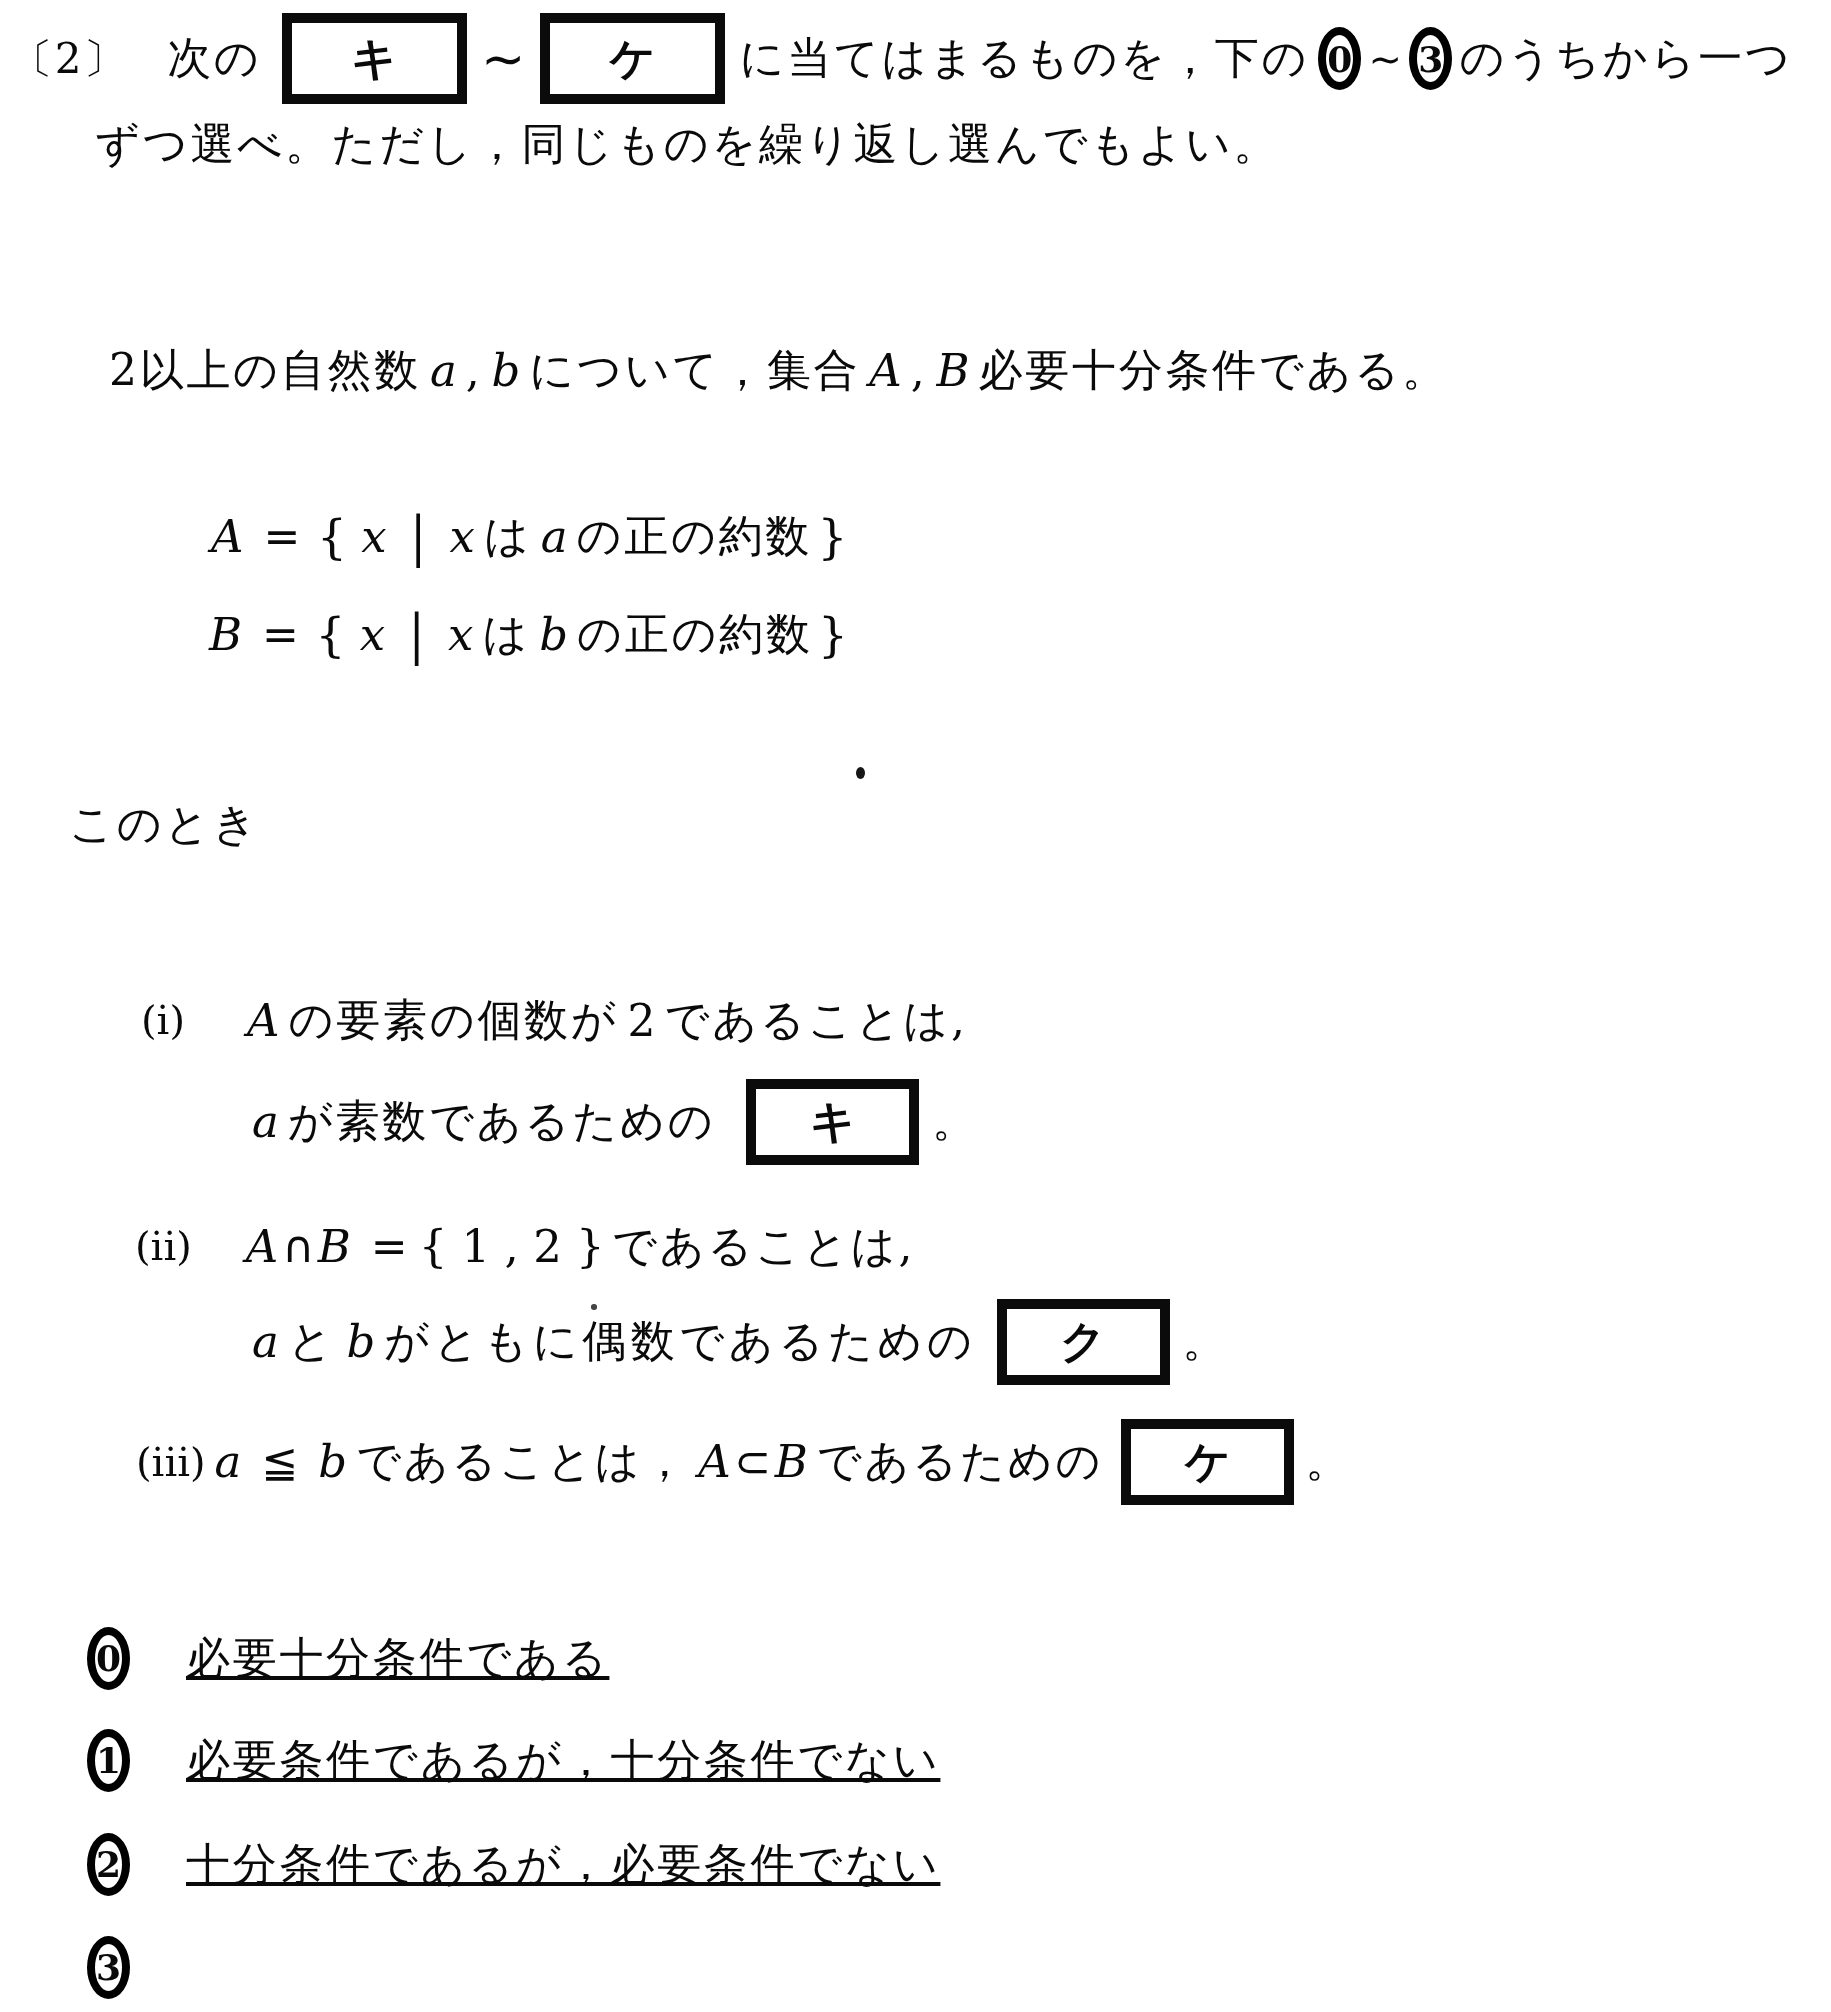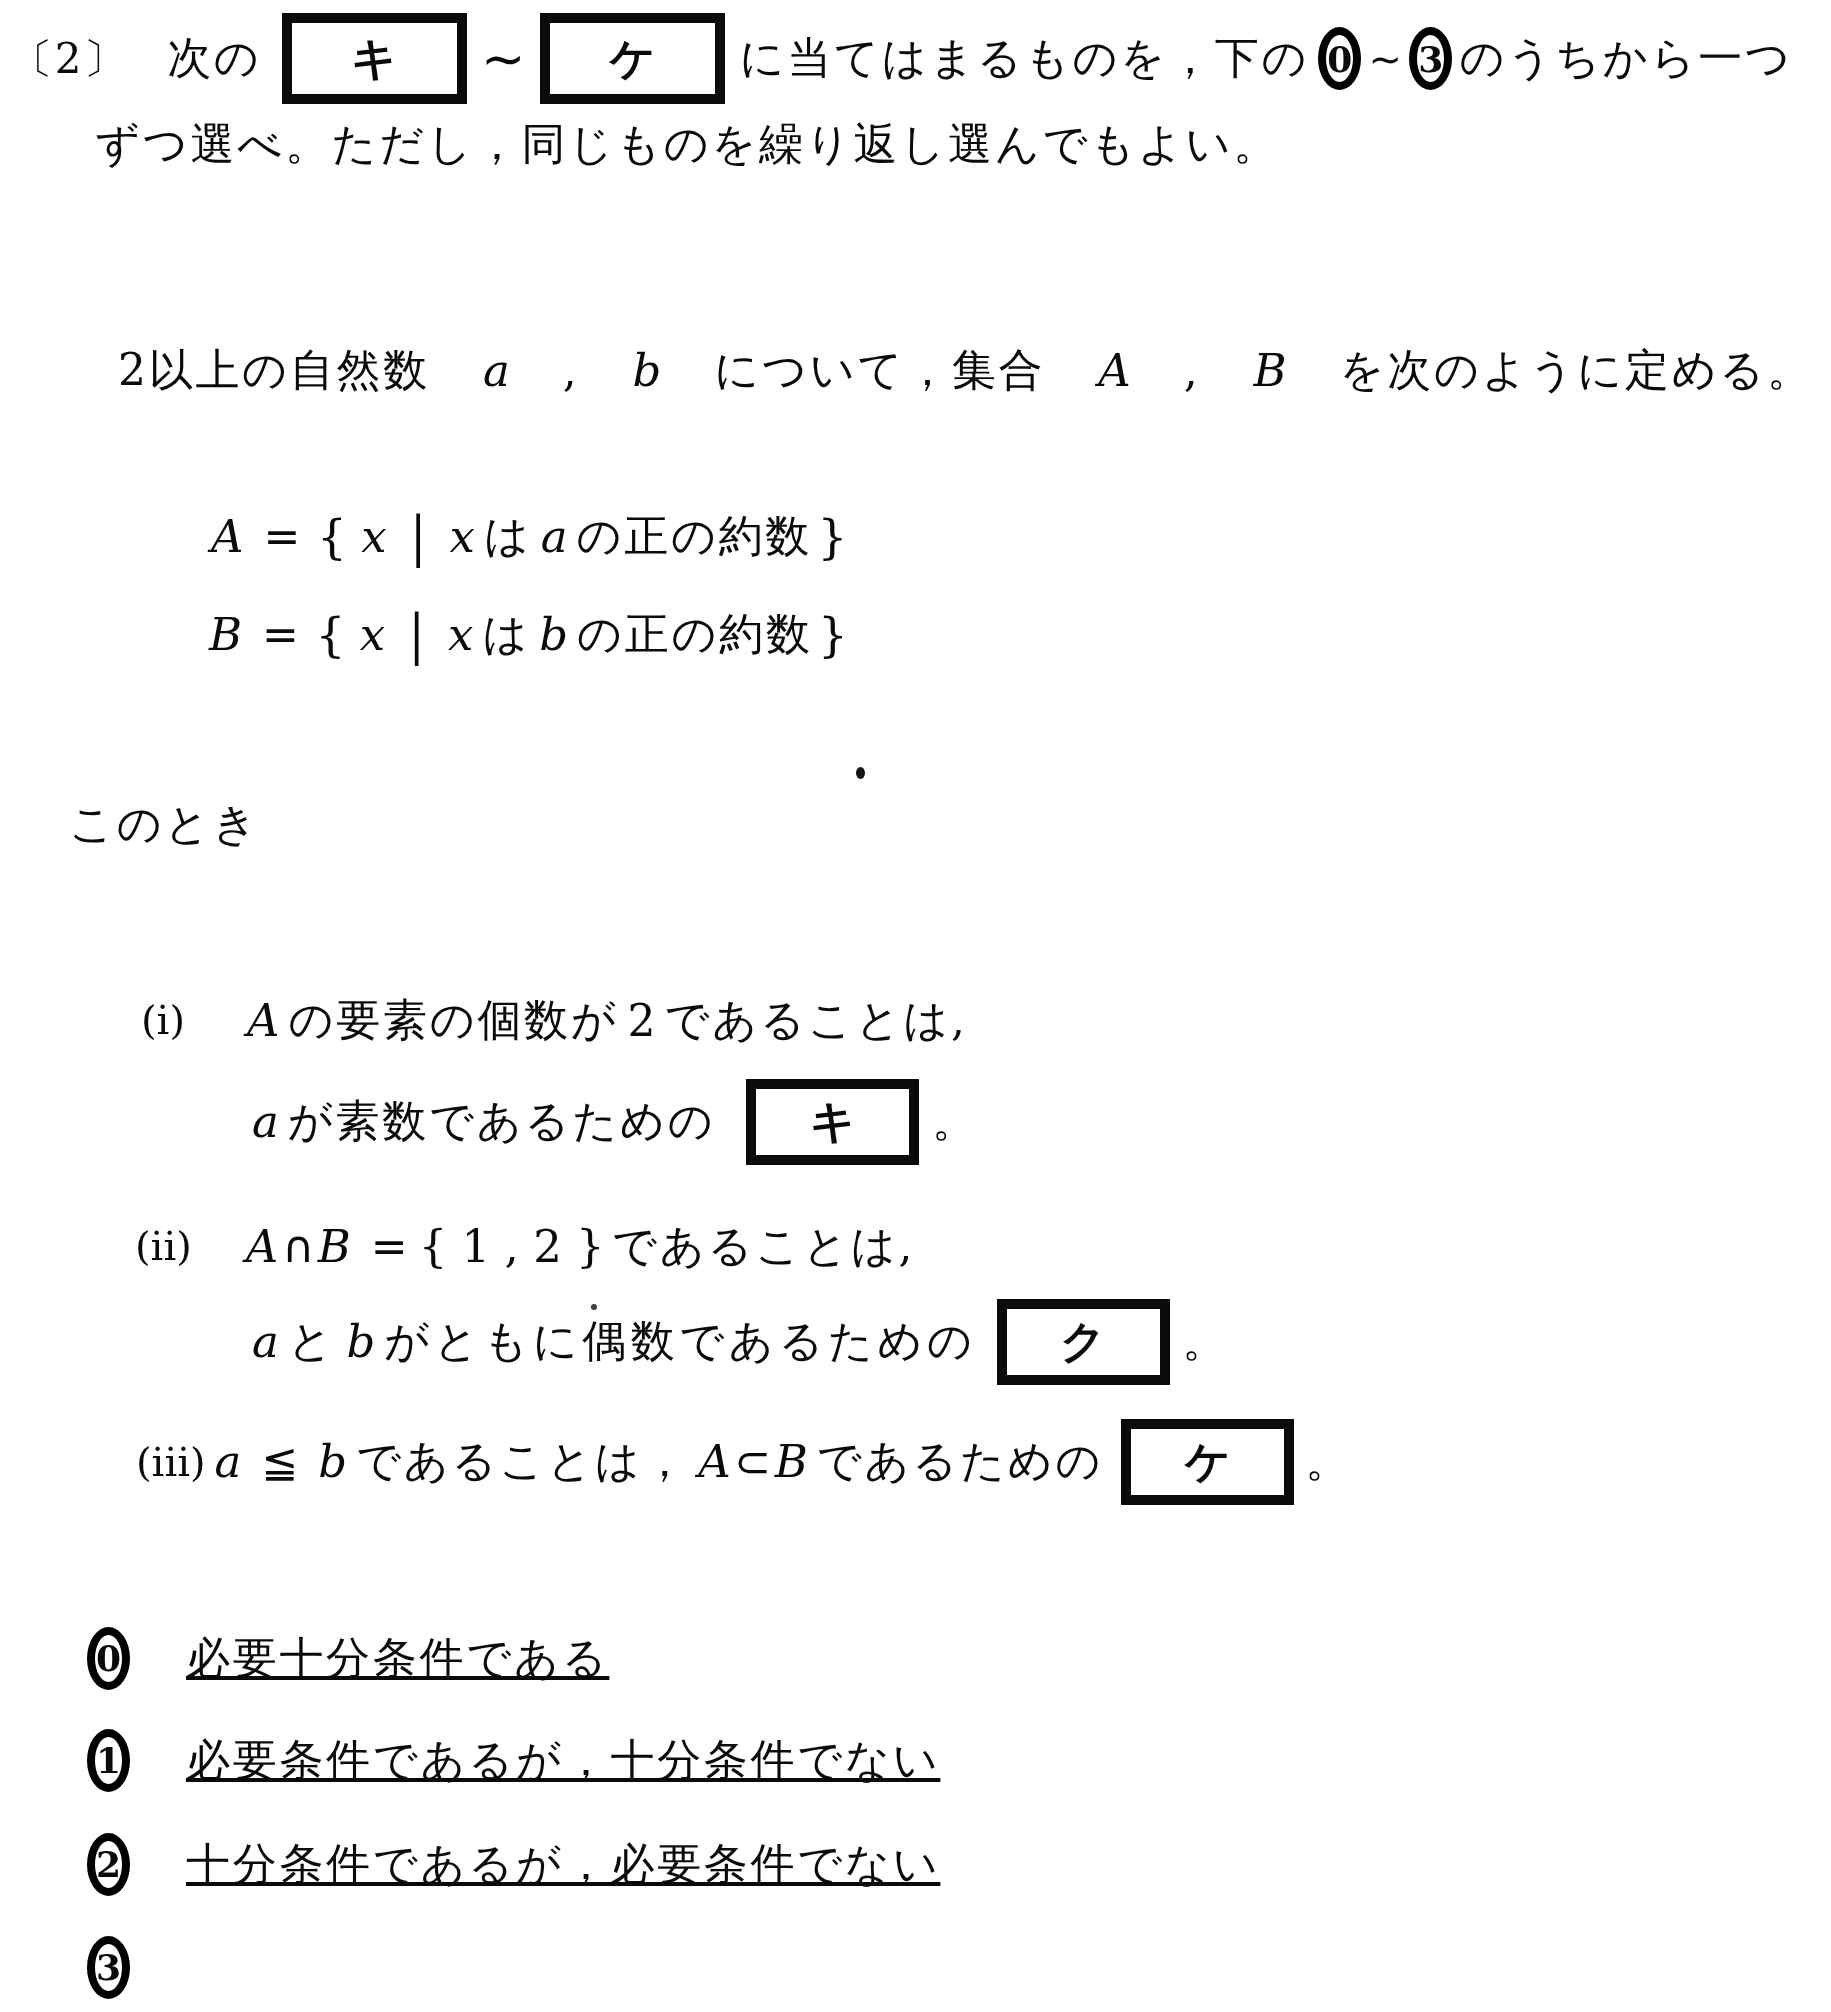--- a/index.html
+++ b/index.html
@@ -61,30 +61,30 @@
     </span>
     <span class="tilde-sm">∼</span>
     <span class="cnum">
       <span>3</span>
     </span>
     <span class="jt" style="margin-left:7.3px;">のうちから一つ</span>
   </div>
 
   <div class="abs jt" style="left:95px;top:115px;">ずつ選べ。ただし，同じものを繰り返し選んでもよい。</div>
 
-  <div class="row" style="left:118px;top:338px;height:65px;gap:44px;">
+  <div class="row" style="left:109px;top:338px;height:65px;">
     <span class="jt">2以上の自然数</span>
     <span class="mv">a</span>
     <span class="jt">,</span>
     <span class="mv">b</span>
     <span class="jt">について，集合</span>
     <span class="mv">A</span>
     <span class="jt">,</span>
     <span class="mv">B</span>
-    <span class="jt">を次のように定める。</span>
+    <span class="jt">必要十分条件である。</span>
   </div>
 
   <div class="row" style="left:202px;top:491px;height:91px;">
     <span class="mv">A</span>
     <span class="sym">=</span>
     <span class="brace">{</span>
     <span class="mv">x</span>
     <span class="bar">|</span>
     <span class="mv">x</span>
     <span class="jt">は</span>

